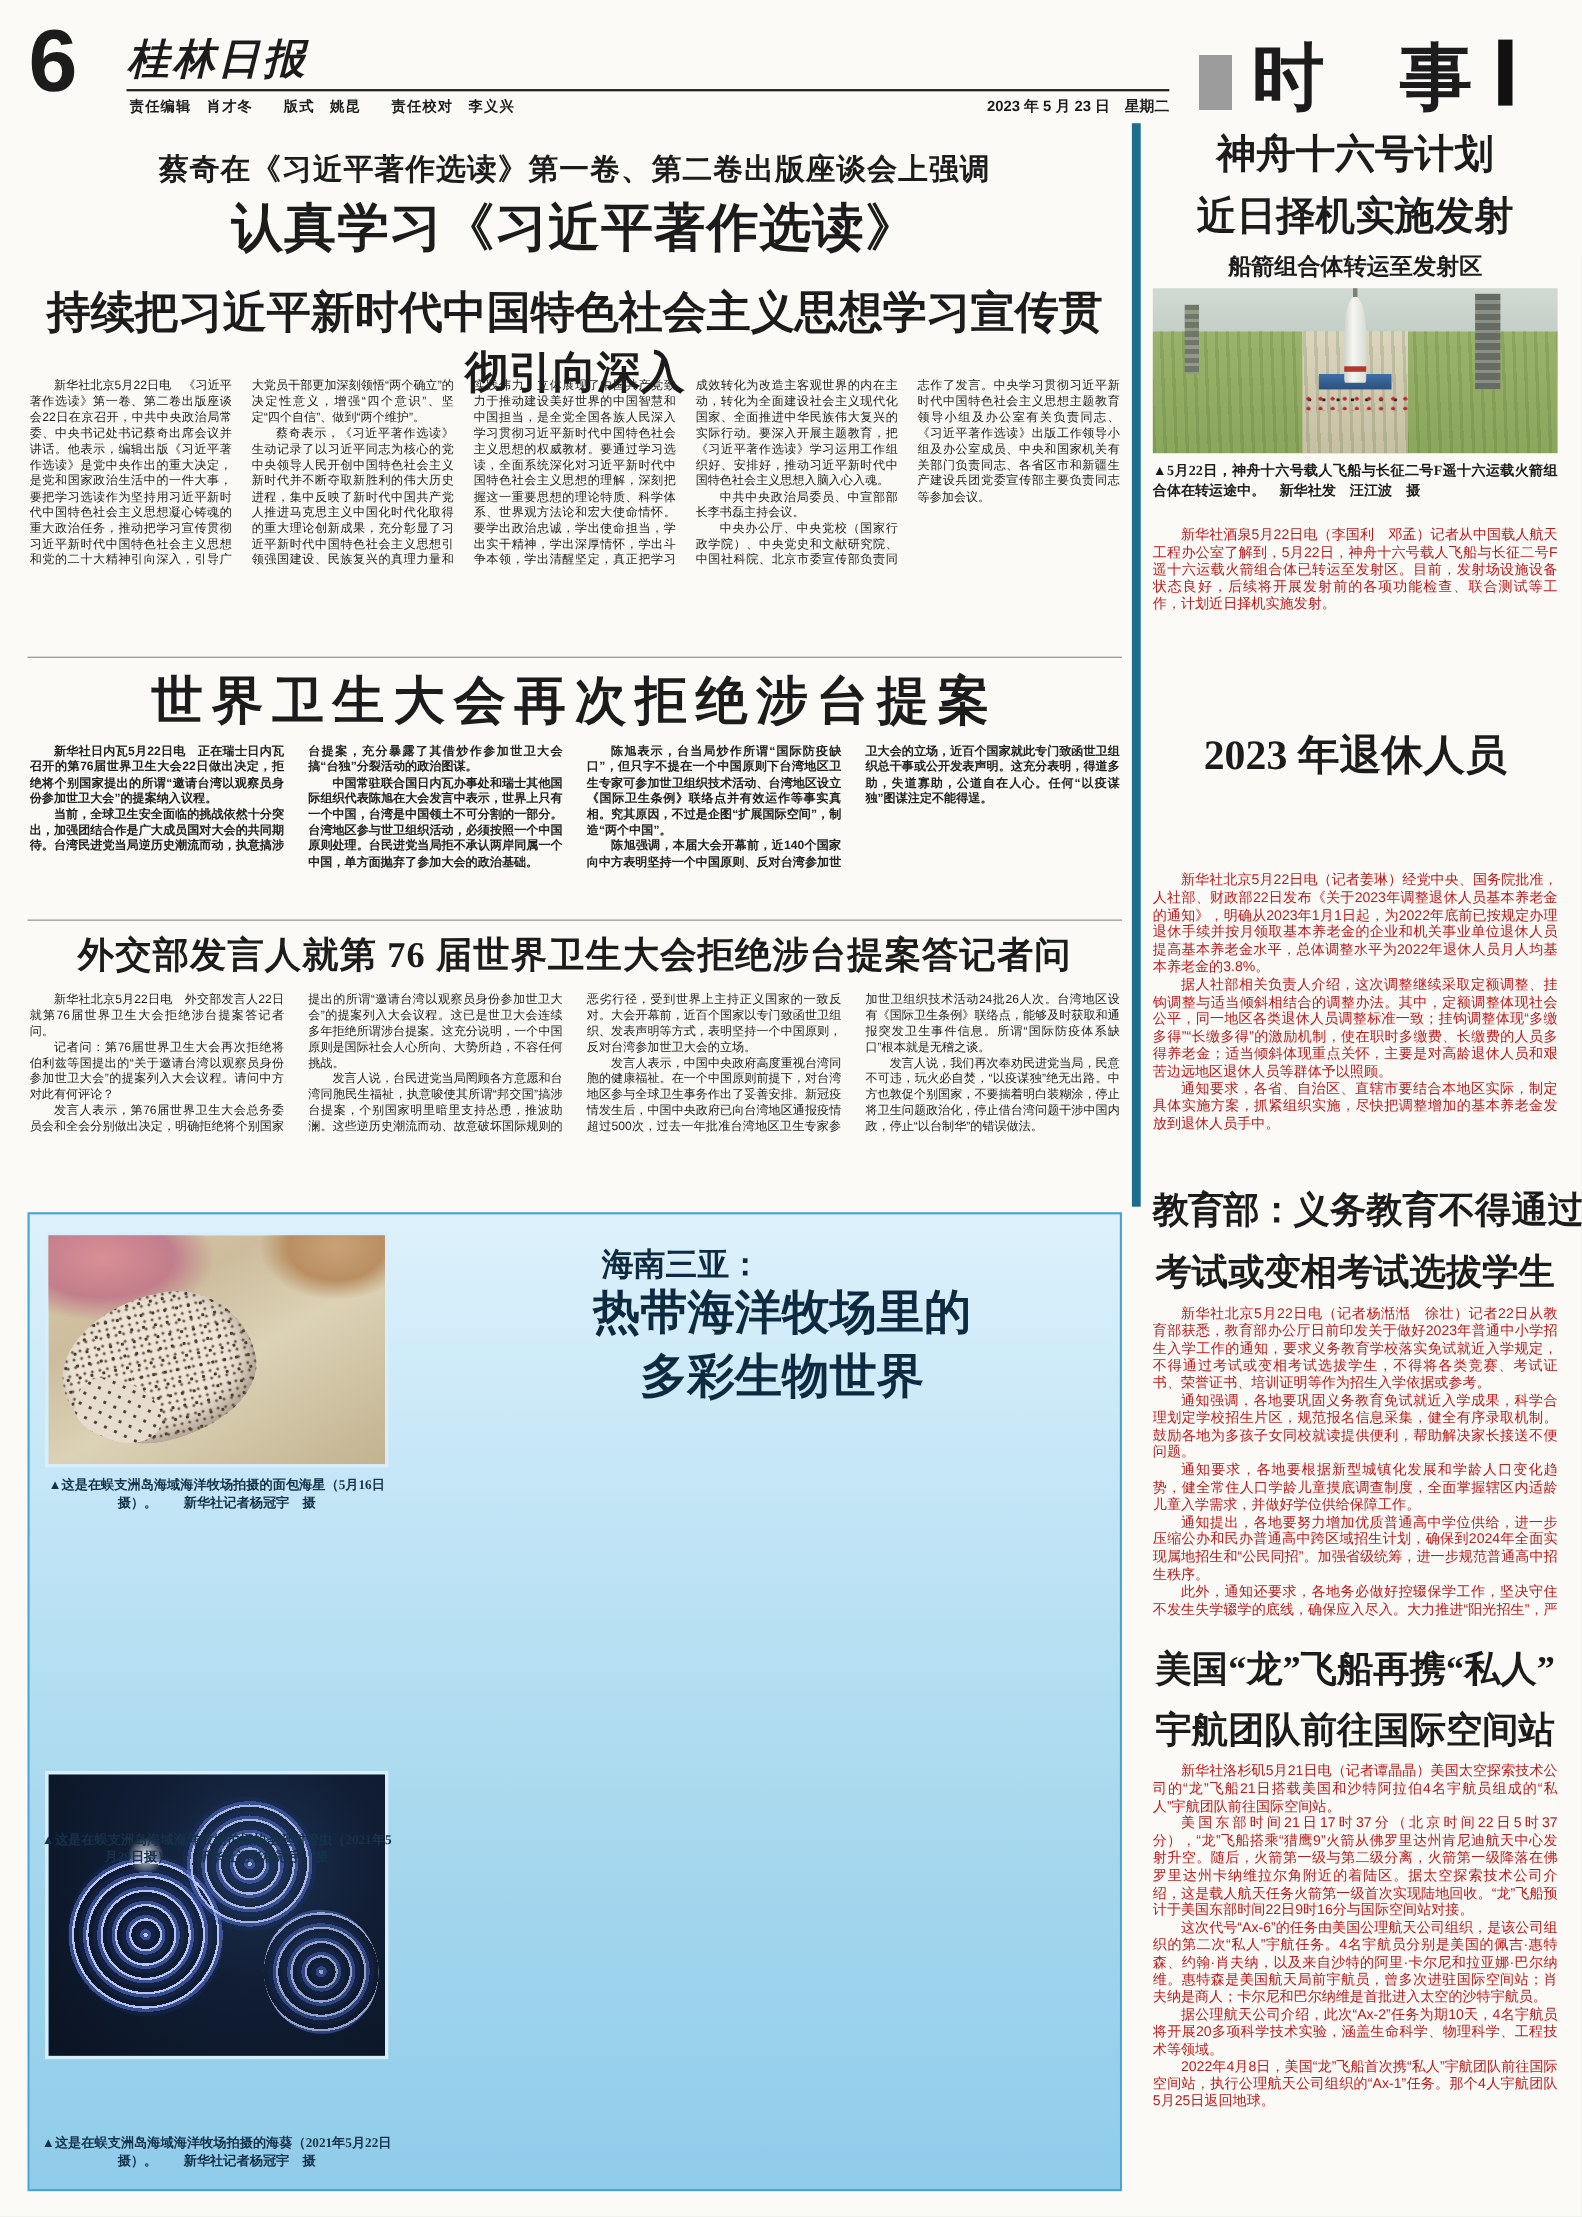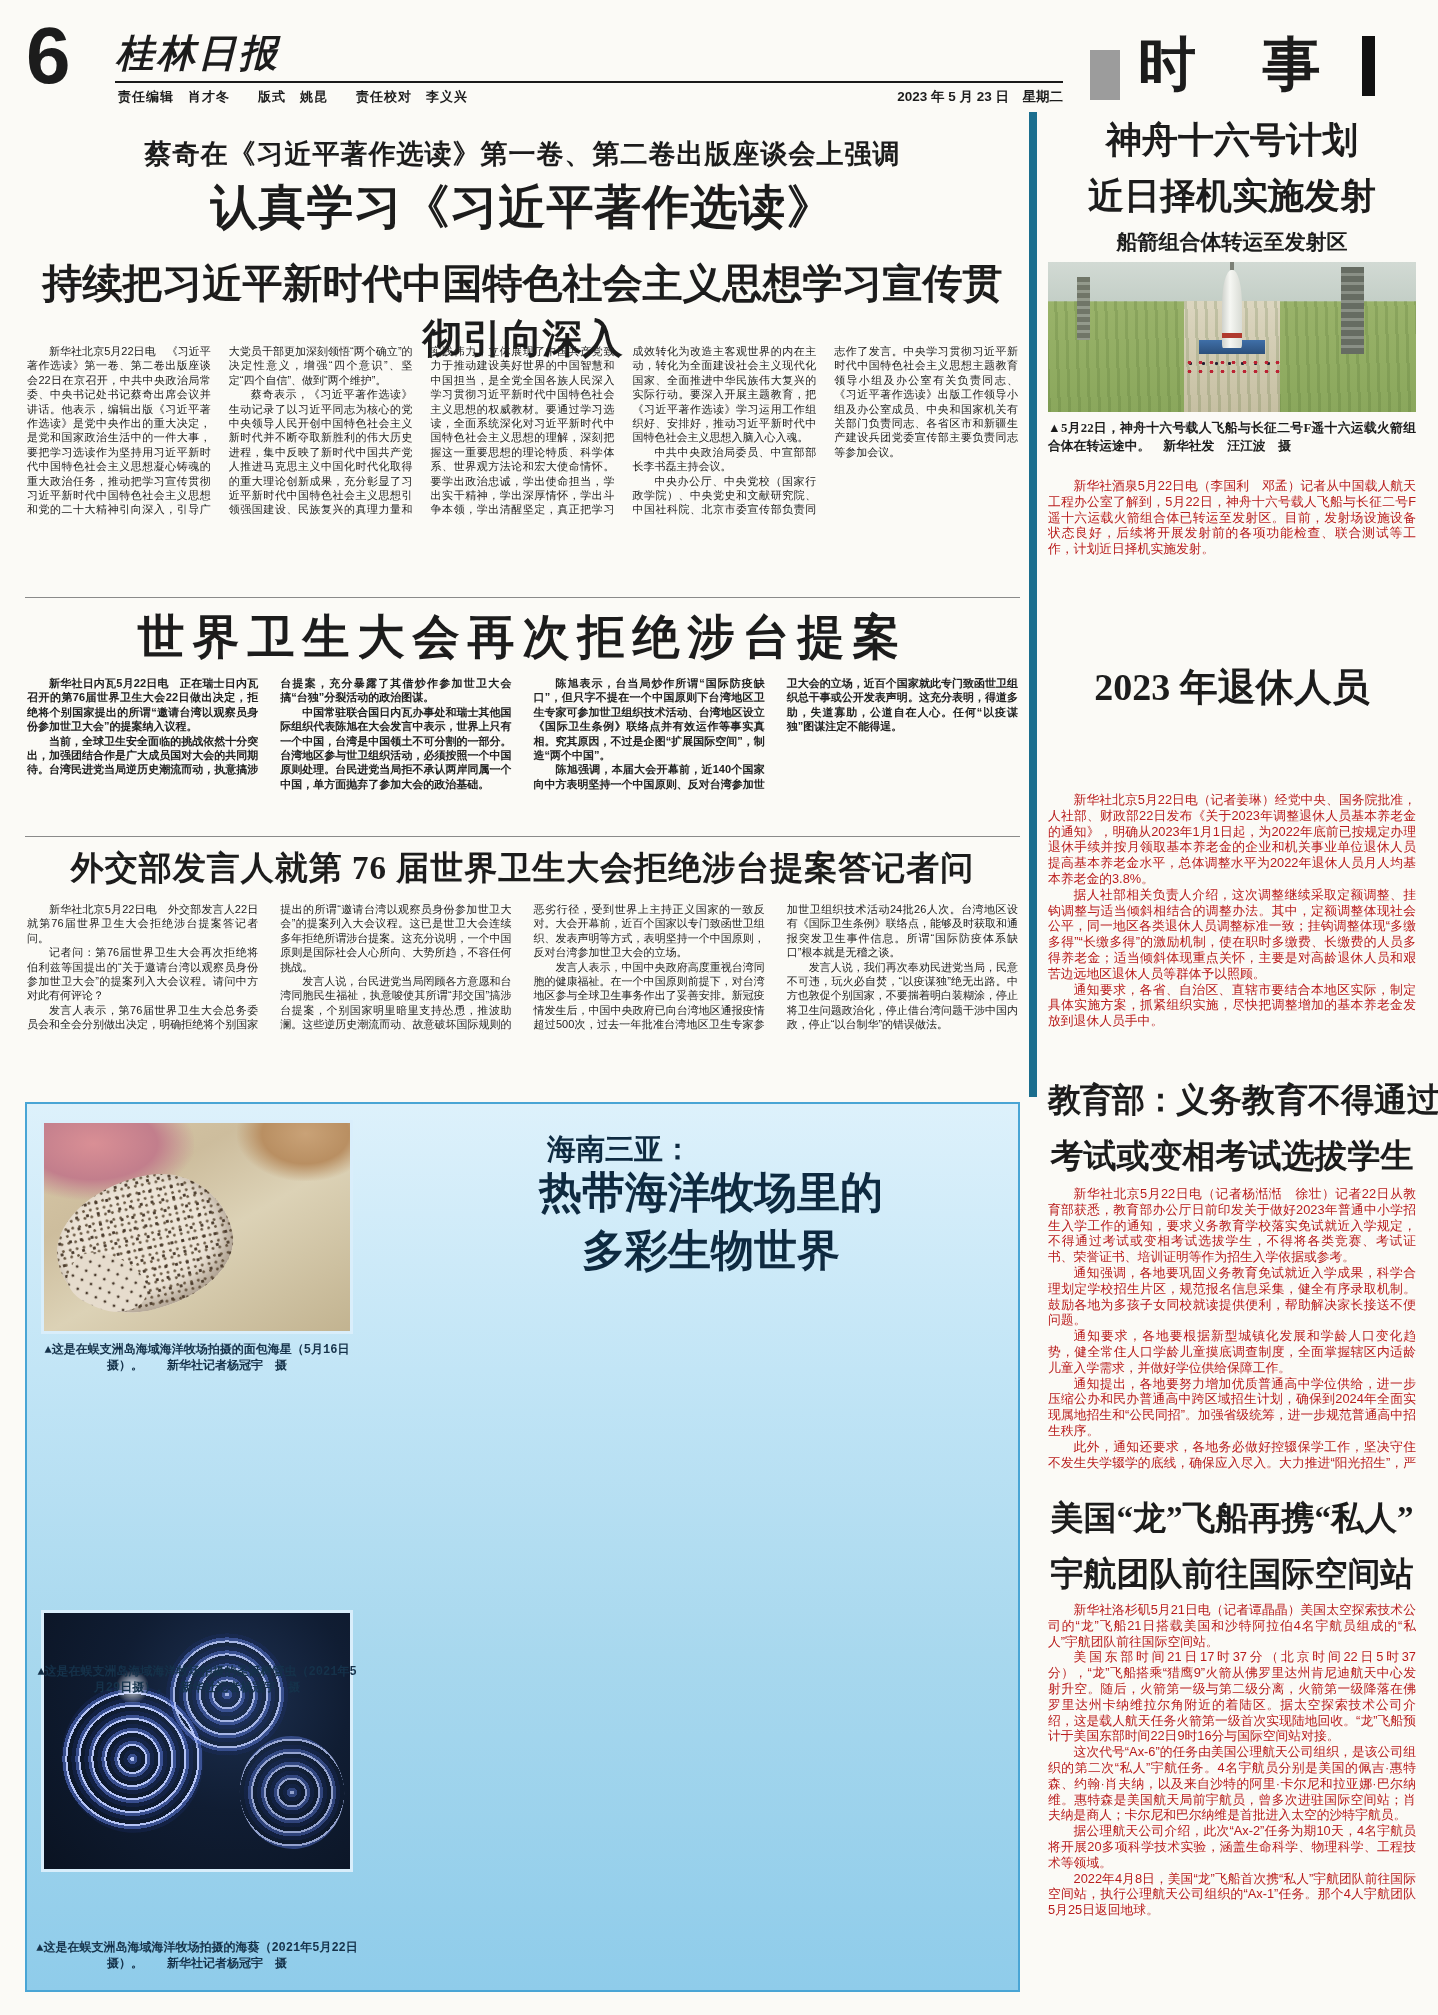--- a/index.html
+++ b/index.html
@@ -13,21 +13,21 @@
   .serif { font-family:"Liberation Serif","DejaVu Serif",serif; }
   .ctr { text-align:center; }
   p { text-indent:2em; margin:0; }
   .cols { text-align:justify; column-fill:balance; overflow:hidden; }
   .body-sm { font-size:11px; line-height:14.4px; color:#222; }
   .body-side { font-size:12.8px; line-height:15.8px; color:#b91c1c; }
   .rule { background:#8a8a8a; height:1px; }
   .heavy { font-weight:900; }
   .photo { overflow:hidden; }
   .fcap { font-size:12px; line-height:16px; font-weight:700; text-align:center;
-          font-family:Liberation Mono, monospace; color:#15324a; }
+          font-family:Liberation Serif, serif; color:#15324a; }
   
   .ph-frame { border:3px solid #d9eefb; }
   .seastar-bg { background:linear-gradient(150deg,#d9c9a8 0%,#cdbd9d 30%,#dcd2b6 55%,#c2b390 100%); position:relative; }
   .coral-blob { position:absolute; left:-6%; top:-8%; width:55%; height:45%;
     background:radial-gradient(ellipse at 40% 40%, #d98f95 0%, #c27e8c 45%, rgba(194,126,140,0) 72%); }
   .coral-blob2 { position:absolute; right:-8%; top:-10%; width:45%; height:38%;
     background:radial-gradient(ellipse at 50% 40%, #c9a277 0%, #b98f62 45%, rgba(185,143,98,0) 72%); }
   .star-body { position:absolute; left:4%; top:26%; width:58%; height:64%;
     border-radius:58% 42% 55% 45% / 50% 55% 45% 50%; transform:rotate(-12deg);
     background-color:#ece3d6;
@@ -79,21 +79,21 @@
 <body>
 
 <div id="page">
 
   <div class="abs heavy" style="left:26px; top:16px; font-size:80px; line-height:80px;">6</div>
   <div class="abs serif" style="left:116px; top:28px; font-size:38px; font-weight:900; font-style:italic; letter-spacing:3px;">桂林日报</div>
   <div class="abs" style="left:115px; top:81px; width:948px; height:2px; background:#1a1a1a;"></div>
   <div class="abs" style="left:118px; top:88px; font-size:13px; font-weight:700; letter-spacing:1px;">责任编辑　肖才冬　　版式　姚昆　　责任校对　李义兴</div>
   <div class="abs" style="left:760px; top:88px; width:303px; text-align:right; font-size:13.5px; font-weight:700;">2023 年 5 月 23 日　星期二</div>
   <div class="abs" style="left:1090px; top:50px; width:30px; height:50px; background:#9c9c9c;"></div>
-  <div class="abs serif heavy" style="left:1138px; top:26px; font-size:58px; letter-spacing:26px; white-space:nowrap;">时 事</div>
+  <div class="abs serif heavy" style="left:1138px; top:26px; font-size:66px; letter-spacing:26px; white-space:nowrap;">时 事</div>
   <div class="abs" style="left:1362px; top:36px; width:13px; height:60px; background:#111;"></div>
 
   <div class="abs serif ctr kicker" style="left:25px; top:136px; width:995px;">蔡奇在《习近平著作选读》第一卷、第二卷出版座谈会上强调</div>
   <div class="abs ctr heavy mainline1" style="left:25px; top:176px; width:995px;">认真学习《习近平著作选读》</div>
   <div class="abs ctr heavy mainline2" style="left:25px; top:256px; width:995px;">持续把习近平新时代中国特色社会主义思想学习宣传贯彻引向深入</div>
   <div class="abs cols body-sm" style="left:27px; top:344px; width:991px; height:196px; column-count:5; column-gap:18px;">
       <p>新华社北京5月22日电　《习近平著作选读》第一卷、第二卷出版座谈会22日在京召开，中共中央政治局常委、中央书记处书记蔡奇出席会议并讲话。他表示，编辑出版《习近平著作选读》是党中央作出的重大决定，是党和国家政治生活中的一件大事，要把学习选读作为坚持用习近平新时代中国特色社会主义思想凝心铸魂的重大政治任务，推动把学习宣传贯彻习近平新时代中国特色社会主义思想和党的二十大精神引向深入，引导广大党员干部更加深刻领悟“两个确立”的决定性意义，增强“四个意识”、坚定“四个自信”、做到“两个维护”。</p>
       <p>蔡奇表示，《习近平著作选读》生动记录了以习近平同志为核心的党中央领导人民开创中国特色社会主义新时代并不断夺取新胜利的伟大历史进程，集中反映了新时代中国共产党人推进马克思主义中国化时代化取得的重大理论创新成果，充分彰显了习近平新时代中国特色社会主义思想引领强国建设、民族复兴的真理力量和实践伟力，立体展现了中国共产党致力于推动建设美好世界的中国智慧和中国担当，是全党全国各族人民深入学习贯彻习近平新时代中国特色社会主义思想的权威教材。要通过学习选读，全面系统深化对习近平新时代中国特色社会主义思想的理解，深刻把握这一重要思想的理论特质、科学体系、世界观方法论和宏大使命情怀。要学出政治忠诚，学出使命担当，学出实干精神，学出深厚情怀，学出斗争本领，学出清醒坚定，真正把学习成效转化为改造主客观世界的内在主动，转化为全面建设社会主义现代化国家、全面推进中华民族伟大复兴的实际行动。要深入开展主题教育，把《习近平著作选读》学习运用工作组织好、安排好，推动习近平新时代中国特色社会主义思想入脑入心入魂。</p>
       <p>中共中央政治局委员、中宣部部长李书磊主持会议。</p>
       <p>中央办公厅、中央党校（国家行政学院）、中央党史和文献研究院、中国社科院、北京市委宣传部负责同志作了发言。中央学习贯彻习近平新时代中国特色社会主义思想主题教育领导小组及办公室有关负责同志、《习近平著作选读》出版工作领导小组及办公室成员、中央和国家机关有关部门负责同志、各省区市和新疆生产建设兵团党委宣传部主要负责同志等参加会议。</p>

